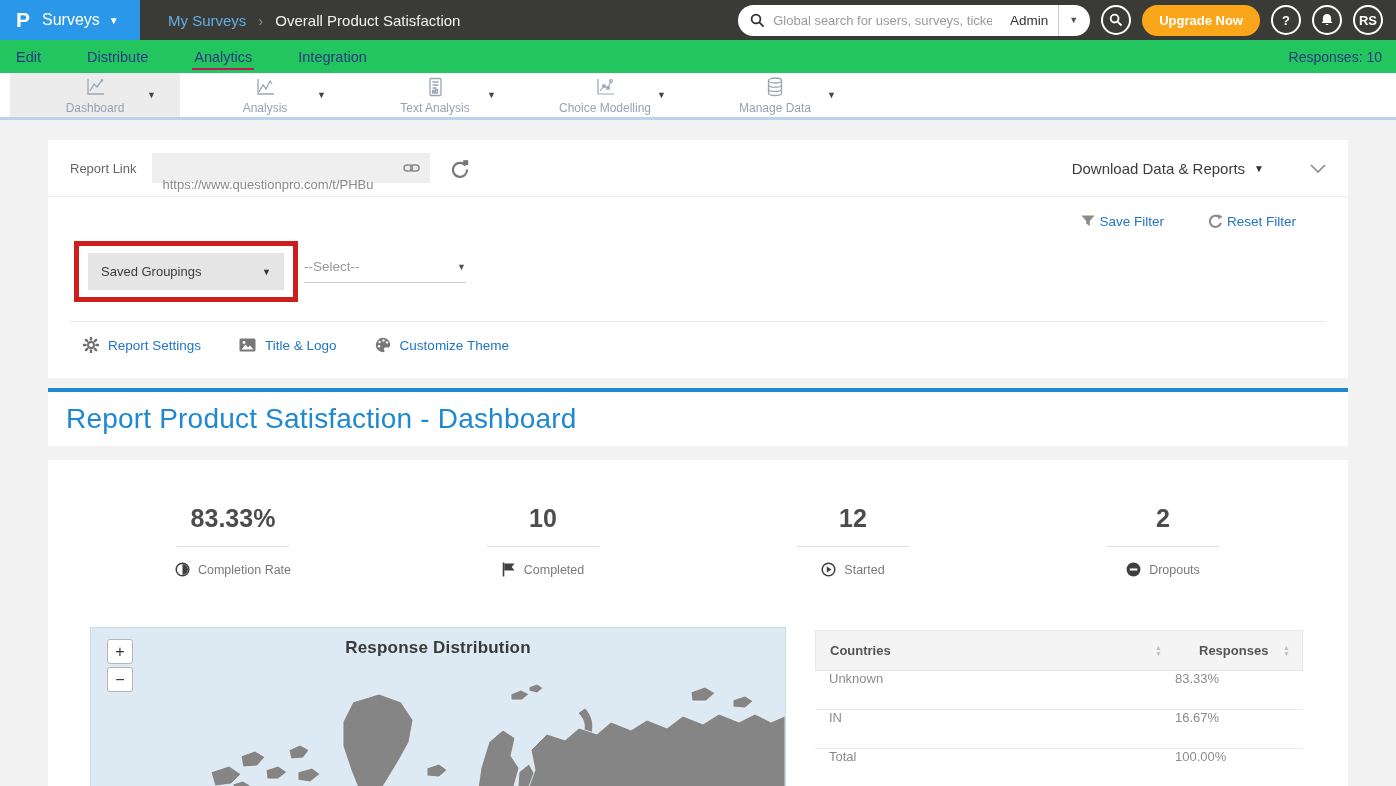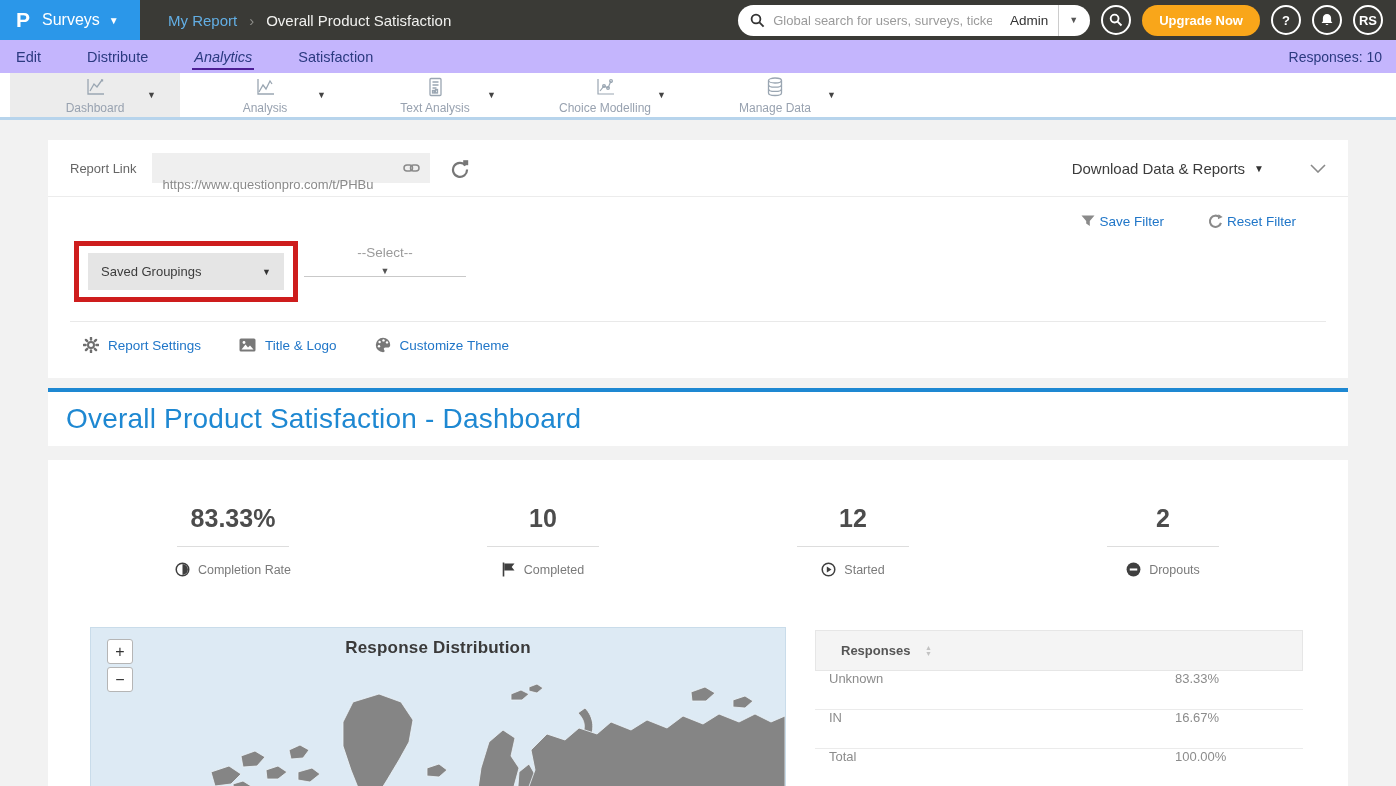--- a/index.html
+++ b/index.html
@@ -21,23 +21,23 @@
   .search-pill svg { flex:none; }
   .search-pill input { border:none; outline:none; flex:1; font-size:13px; color:#444; padding:0 8px; font-family:inherit; min-width:0; }
   .search-pill input::placeholder { color:#9a9a9a; }
   .search-scope { font-size:13.5px; color:#333; padding:0 10px; cursor:pointer; }
   .scope-div { width:1px; height:31px; background:#ccc; }
   .scope-caret { padding:0 12px 0 10px; color:#555; font-size:9px; cursor:pointer; }
   .circle-btn { width:30px; height:30px; border:2px solid #fff; border-radius:50%; color:#fff; display:flex; align-items:center; justify-content:center; font-weight:700; font-size:13px; cursor:pointer; flex:none; }
   .upgrade-btn { background:#f9a61a; color:#fff; font-weight:700; font-size:13px; border:none; border-radius:16px; height:31px; padding:0 17px; cursor:pointer; font-family:inherit; }
 
   
-  .nav-row { position:absolute; top:40px; left:0; right:0; height:33px; background:#c4b5fd; display:flex; align-items:center; padding:0 14px; }
+  .nav-row { position:absolute; top:40px; left:0; right:0; height:33px; background:#22c55e; display:flex; align-items:center; padding:0 14px; }
   .nav-item { color:#2b3a80; font-size:14.5px; margin-right:42px; cursor:pointer; padding:6px 2px 5px; }
-  .nav-item.active { border-bottom:2px solid #4c1d95; padding-bottom:3px;font-style:italic; }
+  .nav-item.active { border-bottom:2px solid #be185d; padding-bottom:3px; }
   .nav-responses { margin-left:auto; color:#2b3a80; font-size:14px; }
 
   
   .tab-bar { position:absolute; top:73px; left:0; right:0; height:47px; background:#fff; border-bottom:3px solid #b7d4ec; display:flex; padding-left:10px; }
   .tab { width:170px; display:flex; flex-direction:column; align-items:center; justify-content:center; gap:3px; color:#98a2b0; font-size:12px; cursor:pointer; position:relative; }
   .tab.active { background:#ececec; }
   .tab .tab-caret { position:absolute; right:24px; top:17px; color:#444; font-size:9px; }
   .tab svg { stroke:#9aa6b2; }
 
   
@@ -49,21 +49,21 @@
   .share-wrap { margin-left:20px; cursor:pointer; display:flex; }
   .download-wrap { margin-left:auto; display:flex; align-items:center; gap:9px; color:#3c3c3c; font-size:15px; margin-right:46px; cursor:pointer; }
   .download-wrap .caret { font-size:10px; color:#333; }
   .collapse-chevron { cursor:pointer; display:flex; }
 
   .filter-title { position:absolute; left:35px; top:72px; font-size:17.5px; color:#31475c; display:flex; align-items:center; gap:9px;margin-top:40px; }
   .help-circle { width:17px; height:17px; background:#1a6fc0; color:#fff; border-radius:50%; font-size:11px; font-weight:700; display:flex; align-items:center; justify-content:center; cursor:pointer; }
   .red-box { position:absolute; left:26px; top:101px; border:5px solid #ce1d1d; padding:7px 9px; background:#fff; }
   .saved-select { width:196px; height:37px; background:#e5e5e5; display:flex; align-items:center; justify-content:space-between; padding:0 13px; font-size:13px; color:#3c3c3c; cursor:pointer; }
   .saved-select .caret { font-size:9px; color:#333; }
-  .plain-select { position:absolute; left:256px; top:105px; width:162px; height:32px; display:flex; align-items:center; justify-content:space-between; border-bottom:1px solid #c9c9c9; font-size:13.5px; color:#9a9a9a; cursor:pointer;flex-direction:column; }
+  .plain-select { position:absolute; left:256px; top:111px; width:162px; height:32px; display:flex; align-items:center; justify-content:space-between; border-bottom:1px solid #c9c9c9; font-size:13.5px; color:#9a9a9a; cursor:pointer; }
   .plain-select .caret { font-size:9px; color:#555; }
   .filter-links { position:absolute; right:52px; top:74px; display:flex; gap:44px; }
   .flink { display:flex; align-items:center; gap:4px; color:#2076c8; font-size:13.5px; cursor:pointer; }
   .card1-divider { position:absolute; left:22px; right:22px; top:181px; height:1px; background:#e9e9e9; }
   .actions-row { position:absolute; left:35px; top:197px; display:flex; gap:38px; }
   .action { display:flex; align-items:center; gap:9px; color:#2076c8; font-size:13.5px; cursor:pointer; }
 
   
   .title-band { position:absolute; left:48px; right:48px; top:388px; height:58px; background:#fff; border-top:4px solid #1e88d2; display:flex; align-items:center; }
   .page-title { color:#1e88d2; font-size:28px; font-weight:500; padding-left:18px; letter-spacing:0.2px; }
@@ -95,21 +95,21 @@
 </head>
 <body>
 
 <div class="topbar">
   <div class="brand">
     <span class="logo">P</span>
     <span class="brand-label">Surveys</span>
     <span class="caret">▼</span>
   </div>
   <div class="breadcrumb">
-    <span class="bc-parent">My Report</span>
+    <span class="bc-parent">My Surveys</span>
     <span class="bc-sep">›</span>
     <span class="bc-current">Overall Product Satisfaction</span>
   </div>
   <div class="topbar-right">
     <div class="search-pill">
       <svg width="15" height="15" viewBox="0 0 15 15">
           <circle cx="6" cy="6" r="4.4" fill="none" stroke="#333" stroke-width="1.8"></circle>
           <line x1="9.4" y1="9.4" x2="13.6" y2="13.6" stroke="#333" stroke-width="1.8"></line>
         </svg>
       <input type="text" placeholder="Global search for users, surveys, tickets" style="">
@@ -136,21 +136,21 @@
     <div class="circle-btn">
         <span>RS</span>
       </div>
   </div>
 </div>
 
 <div class="nav-row">
   <span class="nav-item">Edit</span>
   <span class="nav-item">Distribute</span>
   <span class="nav-item active">Analytics</span>
-  <span class="nav-item">Satisfaction</span>
+  <span class="nav-item">Integration</span>
   <span class="nav-responses">Responses: 10</span>
 </div>
 
 <div class="tab-bar">
   <div class="tab active">
     <svg width="22" height="22" viewBox="0 0 22 22" fill="none" stroke-width="1.3">
         <path d="M4 3 V18 H20"></path>
         <path d="M6 15 L10 8 L13 11 L18 4"></path>
         <path d="M17 4 h1.5 v1.5"></path>
       </svg>
@@ -291,21 +291,21 @@
           <circle cx="8.5" cy="3.4" r="1.2" fill="#fff"></circle>
           <circle cx="12" cy="5.4" r="1.2" fill="#fff"></circle>
           <circle cx="4" cy="9.3" r="1.2" fill="#fff"></circle>
         </svg>
       <span>Customize Theme</span>
     </div>
   </div>
 </div>
 
 <div class="title-band">
-  <div class="page-title">Overall Product Satisfaction - Dashboard</div>
+  <div class="page-title">Report Product Satisfaction - Dashboard</div>
 </div>
 
 <div class="main-card">
 
   <div class="stats-row">
     <div class="stat">
       <div class="stat-value">83.33%</div>
       <div class="stat-divider"></div>
       <div class="stat-label">
         <svg width="15" height="15" viewBox="0 0 16 16">
@@ -388,20 +388,27 @@
         <path d="M600,22 l14,-5 10,6 -9,8 -14,0 z"></path>
         <path d="M642,30 l12,-4 8,5 -8,7 -12,-1 z"></path>
 
         <path d="M378,200 L388,184 404,190 416,182 430,190 440,200 Z"></path>
       </g>
     </svg>
   </div>
 
   <div class="table-panel">
     <div class="tbl-header">
+      <div class="th-country">
+        <span>Countries</span>
+        <span class="sort-icon">
+            <span>▲</span>
+            <span>▼</span>
+          </span>
+      </div>
       <div class="th-resp">
         <span>Responses</span>
         <span class="sort-icon">
             <span>▲</span>
             <span>▼</span>
           </span>
       </div>
     </div>
     <div class="tbl-row">
       <span class="td-country">Unknown</span>

